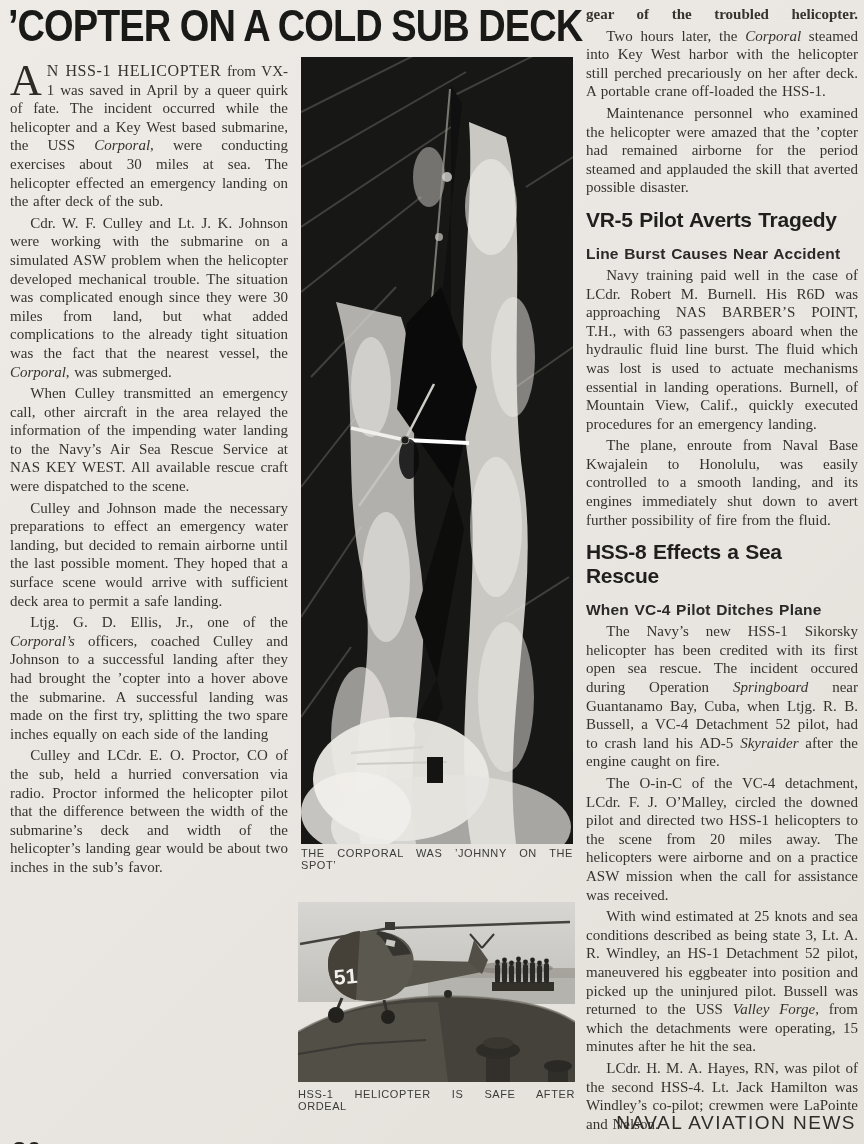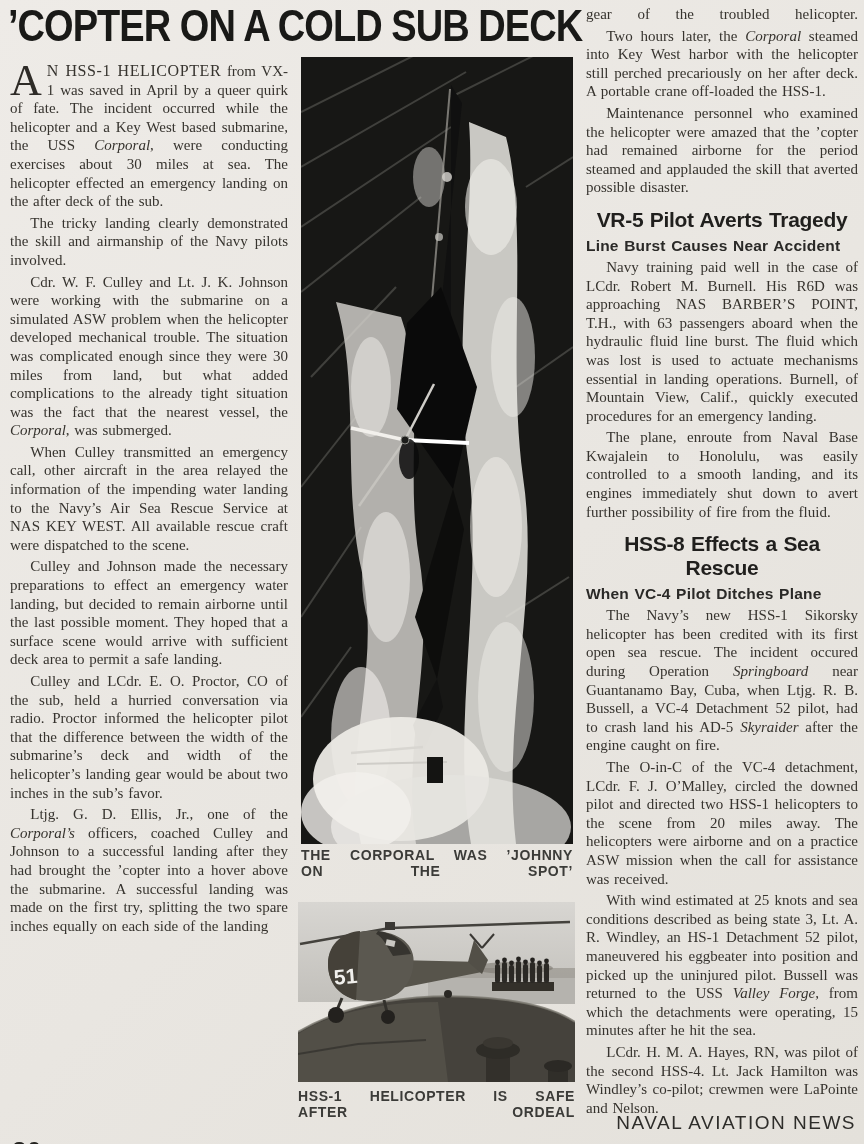--- a/index.html
+++ b/index.html
@@ -14,43 +14,43 @@
     font-family:"Liberation Sans", sans-serif; font-weight:700;
     font-size:40px; letter-spacing:-1px; color:#191917; white-space:nowrap;
     transform: scale(0.95, 1.12); transform-origin:left top;
   }
   .col { position:absolute; color:#36332e; font-size:15px; line-height:18.6px;
          text-align:justify; hyphens:auto; -webkit-hyphens:auto; word-spacing:1px; }
   .col-left  { left:10px;  top:62px; width:278px; }
   .col-right { left:586px; top:5px;  width:272px; }
   .para { margin:0 0 3px 0; }
   .para.indent { text-indent:1.35em; }
-  .para.stretch { text-align-last: justify; }
+  .para.stretch { text-align-last: justify; font-weight: bold; }
   .dropcap {
     float:left; font-size:44px; line-height:33px; padding:2px 5px 0 0;
     color:#2e2b27; font-family:"Liberation Serif", serif;
   }
   .lead-caps { font-size:16px; letter-spacing:0.6px; }
   h2.sec {
     font-family:"Liberation Sans", sans-serif; font-weight:700;
     font-size:21px; line-height:24px; color:#201f1d; margin:11px 0 0 0;
-    letter-spacing:-0.3px; text-align:center;
+    letter-spacing:-0.3px; text-align:left;
   }
   h3.subsec {
     font-family:"Liberation Sans", sans-serif; font-weight:700;
-    font-size:15.5px; line-height:19px; color:#2a2927; margin:4px 0 3px 0;
+    font-size:15.5px; line-height:19px; color:#2a2927; margin:12px 0 3px 0;
     letter-spacing:0.2px; text-align:left;
   }
   figure { position:absolute; }
   .photo1 { left:301px; top:57px; width:272px; height:787px; }
   .photo2 { left:298px; top:902px; width:277px; height:180px; }
   .photo1 svg, .photo2 svg { display:block; width:100%; height:100%; }
   .caption {
     position:absolute; font-family:"Liberation Sans", sans-serif;
-    font-weight:700; font-size:14px; letter-spacing:0.6px; word-spacing:5px;
+    font-weight:400; font-size:11px; letter-spacing:0.6px; word-spacing:5px;
     color:#3b3b38; text-align:justify; text-align-last:justify;
   }
   .caption1 { left:301px; top:847px; width:272px; }
   .caption2 { left:298px; top:1088px; width:277px; }
   .page-number {
     position:absolute; left:12px; top:1100px;
     font-family:"Liberation Sans", sans-serif; font-weight:700;
     font-size:26px; color:#23221f;margin-top:36px;
   }
   .footer-right {
@@ -62,26 +62,25 @@
 </style>
 </head>
 <body>
 
 <div class="page">
 
   <h1 class="title">’COPTER ON A COLD SUB DECK</h1>
 
   <div class="col col-left">
     <p class="para"><span class="dropcap">A</span><span class="lead-caps">N HSS-1 HELICOPTER</span> <span>from VX-1 was saved in April by a queer quirk of fate. The incident occurred while the helicopter and a Key West based submarine, the USS <i>Corporal</i>, were conducting exercises about 30 miles at sea. The helicopter effected an emergency landing on the after deck of the sub.</span></p>
-    <p class="para indent">The tricky landing clearly demonstrated the skill and airmanship of the Navy pilots involved.</p>
     <p class="para indent">Cdr. W. F. Culley and Lt. J. K. Johnson were working with the submarine on a simulated ASW problem when the helicopter developed mechanical trouble. The situation was complicated enough since they were 30 miles from land, but what added complications to the already tight situation was the fact that the nearest vessel, the <i>Corporal</i>, was submerged.</p>
     <p class="para indent">When Culley transmitted an emergency call, other aircraft in the area relayed the information of the impending water landing to the Navy’s Air Sea Rescue Service at NAS KEY WEST. All available rescue craft were dispatched to the scene.</p>
     <p class="para indent">Culley and Johnson made the necessary preparations to effect an emergency water landing, but decided to remain airborne until the last possible moment. They hoped that a surface scene would arrive with sufficient deck area to permit a safe landing.</p>
+    <p class="para indent">Ltjg. G. D. Ellis, Jr., one of the <i><i>Corporal</i>’s</i> officers, coached Culley and Johnson to a successful landing after they had brought the ’copter into a hover above the submarine. A successful landing was made on the first try, splitting the two spare inches equally on each side of the landing</p>
     <p class="para indent">Culley and LCdr. E. O. Proctor, CO of the sub, held a hurried conversation via radio. Proctor informed the helicopter pilot that the difference between the width of the submarine’s deck and width of the helicopter’s landing gear would be about two inches in the sub’s favor.</p>
-    <p class="para indent">Ltjg. G. D. Ellis, Jr., one of the <i><i>Corporal</i>’s</i> officers, coached Culley and Johnson to a successful landing after they had brought the ’copter into a hover above the submarine. A successful landing was made on the first try, splitting the two spare inches equally on each side of the landing</p>
   </div>
 
   <figure class="photo1" aria-label="Aerial photo of submarine underway leaving white wake, helicopter rotor visible over after deck">
     <svg viewBox="0 0 272 787" preserveAspectRatio="none">
       <rect x="0" y="0" width="272" height="787" fill="#171715"></rect>
       <g stroke="#8c8c86" stroke-width="2" opacity="0.35">
         <line x1="0" y1="55" x2="130" y2="-10"></line>
         <line x1="0" y1="110" x2="165" y2="15"></line>
         <line x1="0" y1="170" x2="150" y2="70"></line>
         <line x1="0" y1="235" x2="120" y2="140"></line>

